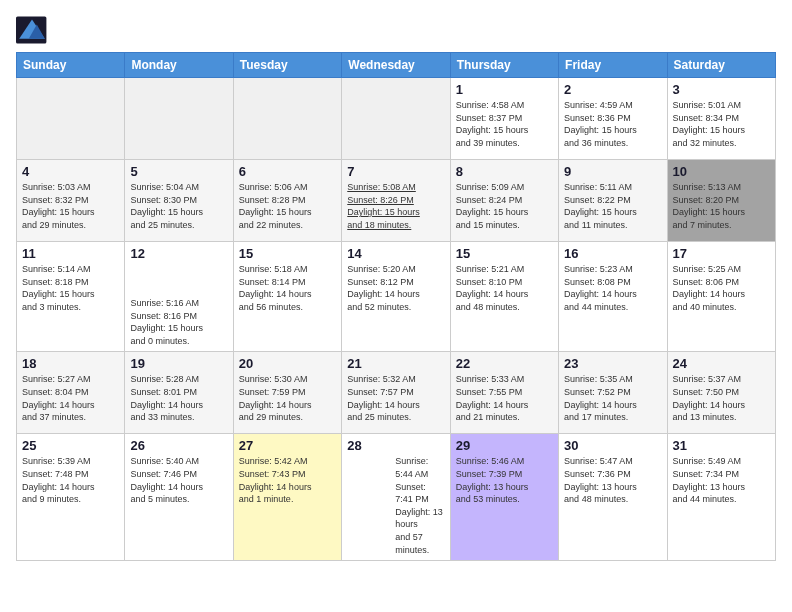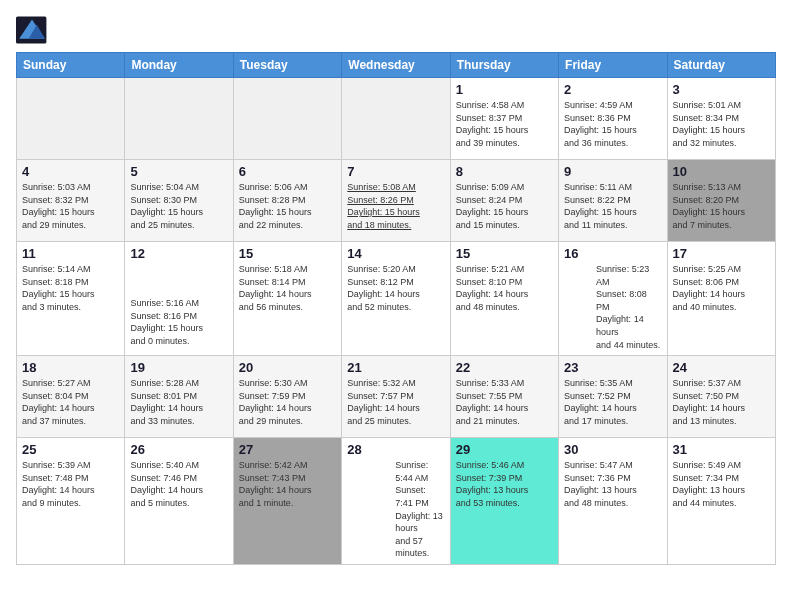--- a/index.html
+++ b/index.html
@@ -238,21 +238,21 @@
         </td>
         <td class="has-data" style="background: rgb(255, 255, 255); margin-left: 20px;">
           <div class="day-num">15</div>
           <div class="day-info" style="white-space: pre-line;">Sunrise: 5:21 AM
 Sunset: 8:10 PM
 Daylight: 14 hours
 and 48 minutes.</div>
         </td>
         <td class="has-data" style="background: rgb(255, 255, 255);">
           <div class="day-num">16</div>
-          <div class="day-info" style="white-space: pre-line; margin-left: 32px;">Sunrise: 5:23 AM
+          <div class="day-info" style="white-space: pre-line;">Sunrise: 5:23 AM
 Sunset: 8:08 PM
 Daylight: 14 hours
 and 44 minutes.</div>
         </td>
         <td class="has-data" style="background: rgb(255, 255, 255);">
           <div class="day-num">17</div>
           <div class="day-info" style="white-space: pre-line;">Sunrise: 5:25 AM
 Sunset: 8:06 PM
 Daylight: 14 hours
 and 40 minutes.</div>
@@ -317,35 +317,35 @@
 Daylight: 14 hours
 and 9 minutes.</div>
         </td>
         <td class="has-data" style="background: rgb(255, 255, 255);">
           <div class="day-num">26</div>
           <div class="day-info" style="white-space: pre-line;">Sunrise: 5:40 AM
 Sunset: 7:46 PM
 Daylight: 14 hours
 and 5 minutes.</div>
         </td>
-        <td class="has-data" style="background: #a3a3a3;">
+        <td class="has-data" style="background: #fef9c3;">
           <div class="day-num">27</div>
           <div class="day-info" style="white-space: pre-line;">Sunrise: 5:42 AM
 Sunset: 7:43 PM
 Daylight: 14 hours
 and 1 minute.</div>
         </td>
         <td class="has-data" style="background: rgb(255, 255, 255);">
           <div class="day-num">28</div>
           <div class="day-info" style="white-space: pre-line; margin-left: 48px;">Sunrise: 5:44 AM
 Sunset: 7:41 PM
 Daylight: 13 hours
 and 57 minutes.</div>
         </td>
-        <td class="has-data" style="background: #5eead4;">
+        <td class="has-data" style="background: #c4b5fd;">
           <div class="day-num">29</div>
           <div class="day-info" style="white-space: pre-line;">Sunrise: 5:46 AM
 Sunset: 7:39 PM
 Daylight: 13 hours
 and 53 minutes.</div>
         </td>
         <td class="has-data" style="background: rgb(255, 255, 255);">
           <div class="day-num">30</div>
           <div class="day-info" style="white-space: pre-line;">Sunrise: 5:47 AM
 Sunset: 7:36 PM

